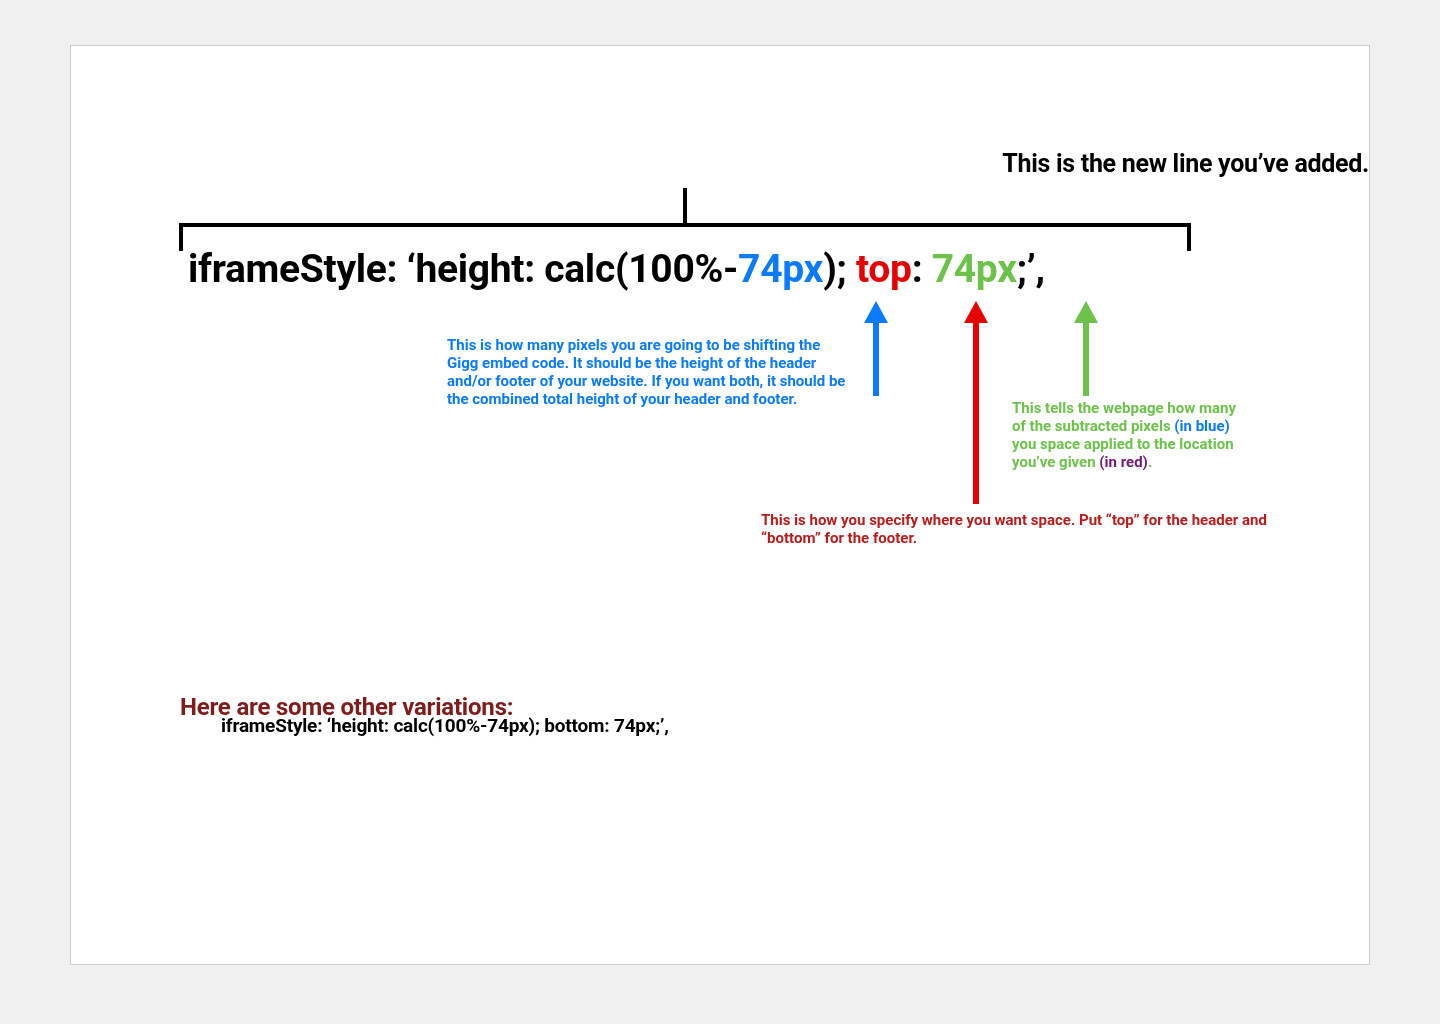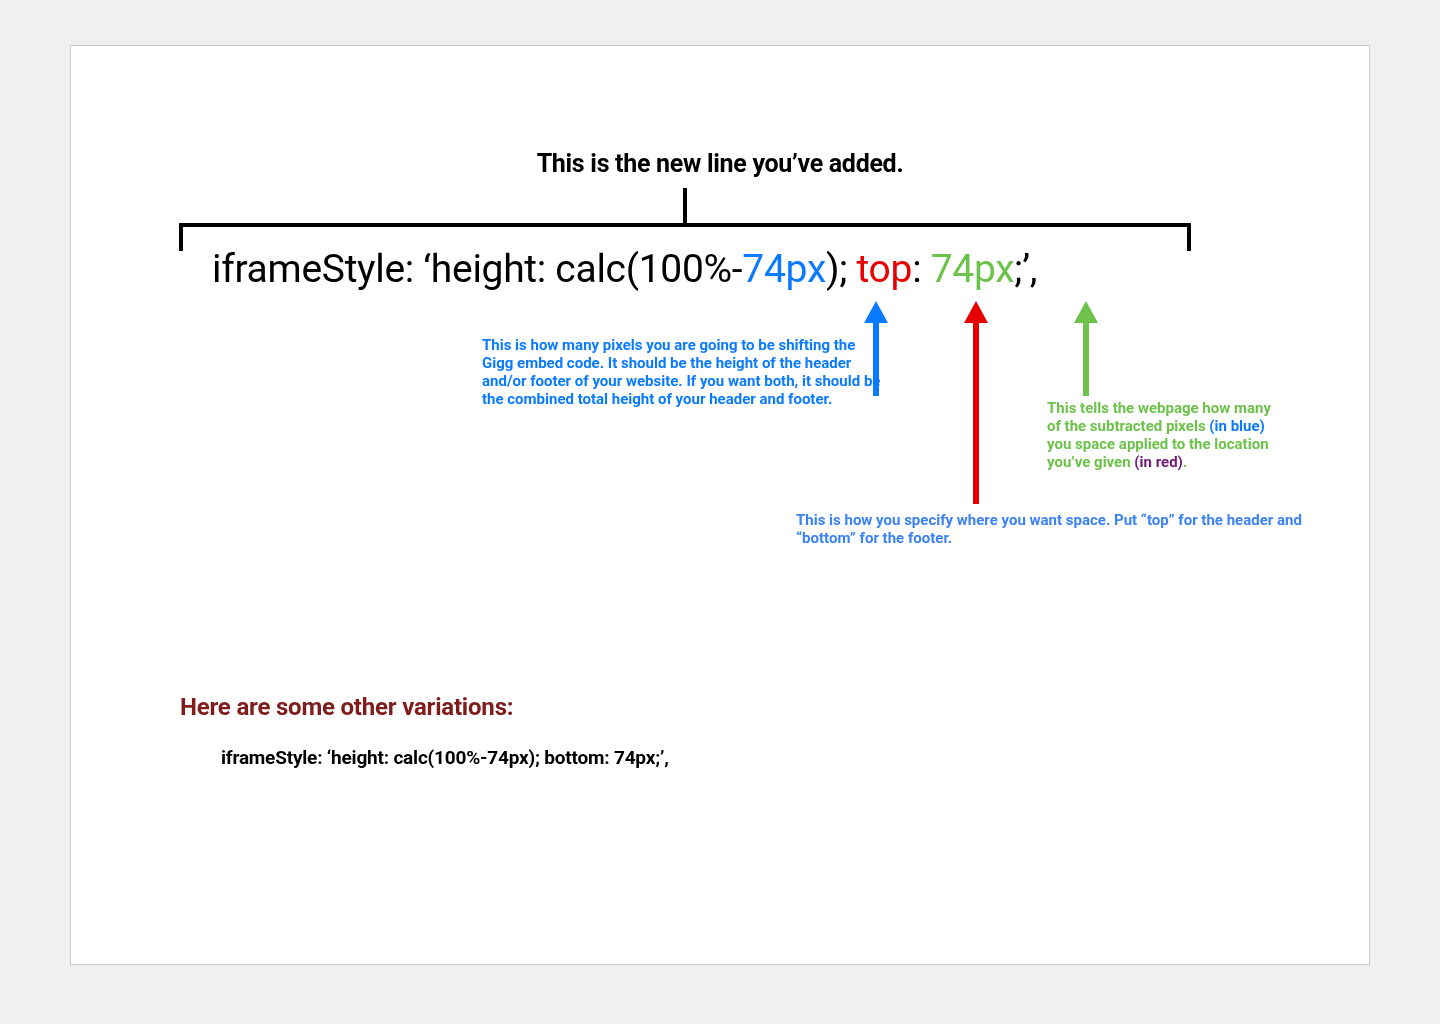--- a/index.html
+++ b/index.html
@@ -18,21 +18,21 @@
     height: 920px;
     background: #ffffff;
     border: 1px solid #cccccc;
     box-sizing: border-box;
   }
   .title-line {
     position: absolute;
     left: 0;
     right: 0;
     top: 103px;
-    text-align: center;
+    text-align: right;
     font-size: 25px;
     font-weight: 700;
     color: #000;
     letter-spacing: -0.3px;
   }
   
   .bracket-h {
     position: absolute;
     left: 108px;
     top: 177px;
@@ -62,25 +62,24 @@
     top: 142px;
     width: 4px;
     height: 39px;
     background: #000;
   }
   .code-line {
     position: absolute;
     left: 117px;
     top: 200px;
     font-size: 39px;
-    font-weight: 400;
+    font-weight: 700;
     color: #000;
     white-space: nowrap;
     letter-spacing: -0.3px;
-    margin-left: 24px;
   }
   .code-line .seg-blue  { color: #0a7aff; }
   .code-line .seg-red   { color: #e60000; }
   .code-line .seg-green { color: #6cc24a; }
   .code-line .seg-black { color: #000; }
 
   
   .arrow {
     position: absolute;
   }
@@ -107,24 +106,23 @@
   .arrow.red  .arrow-stem  { background: #e60000; }
   .arrow.red  .arrow-head  { border-bottom: 22px solid #e60000; }
   .arrow.green .arrow-stem { background: #6cc24a; }
   .arrow.green .arrow-head { border-bottom: 22px solid #6cc24a; }
 
   .note {
     position: absolute;
     font-size: 15px;
     font-weight: 700;
     line-height: 1.2;
-    margin-left: 35px;
   }
   .note.blue  { color: #0a7aff; }
-  .note.red   { color: #3b82f6; }
+  .note.red   { color: #b91c1c; }
   .note.green { color: #6cc24a; }
   .note .inline-blue { color: #0a7aff; text-align: right; }
   .note .inline-red  { color: #701a75; }
 
   .variations-heading {
     position: absolute;
     left: 109px;
     top: 647px;
     font-size: 24px;
     font-weight: 700;
@@ -132,21 +130,21 @@
     letter-spacing: -0.2px;
   }
   .variation {
     position: absolute;
     left: 150px;
     font-size: 19px;
     font-weight: 700;
     color: #000;
     letter-spacing: -0.2px;
   }
-  .variation.v1 { top: 700px; }
+  .variation.v1 { top: 668px; }
   .variation.v2 { top: 751px; }
 </style>
 </head>
 <body>
 
 <div class="page">
 
   <div class="title-line">This is the new line you’ve added.</div>
 
   <div class="bracket-stem"></div>

